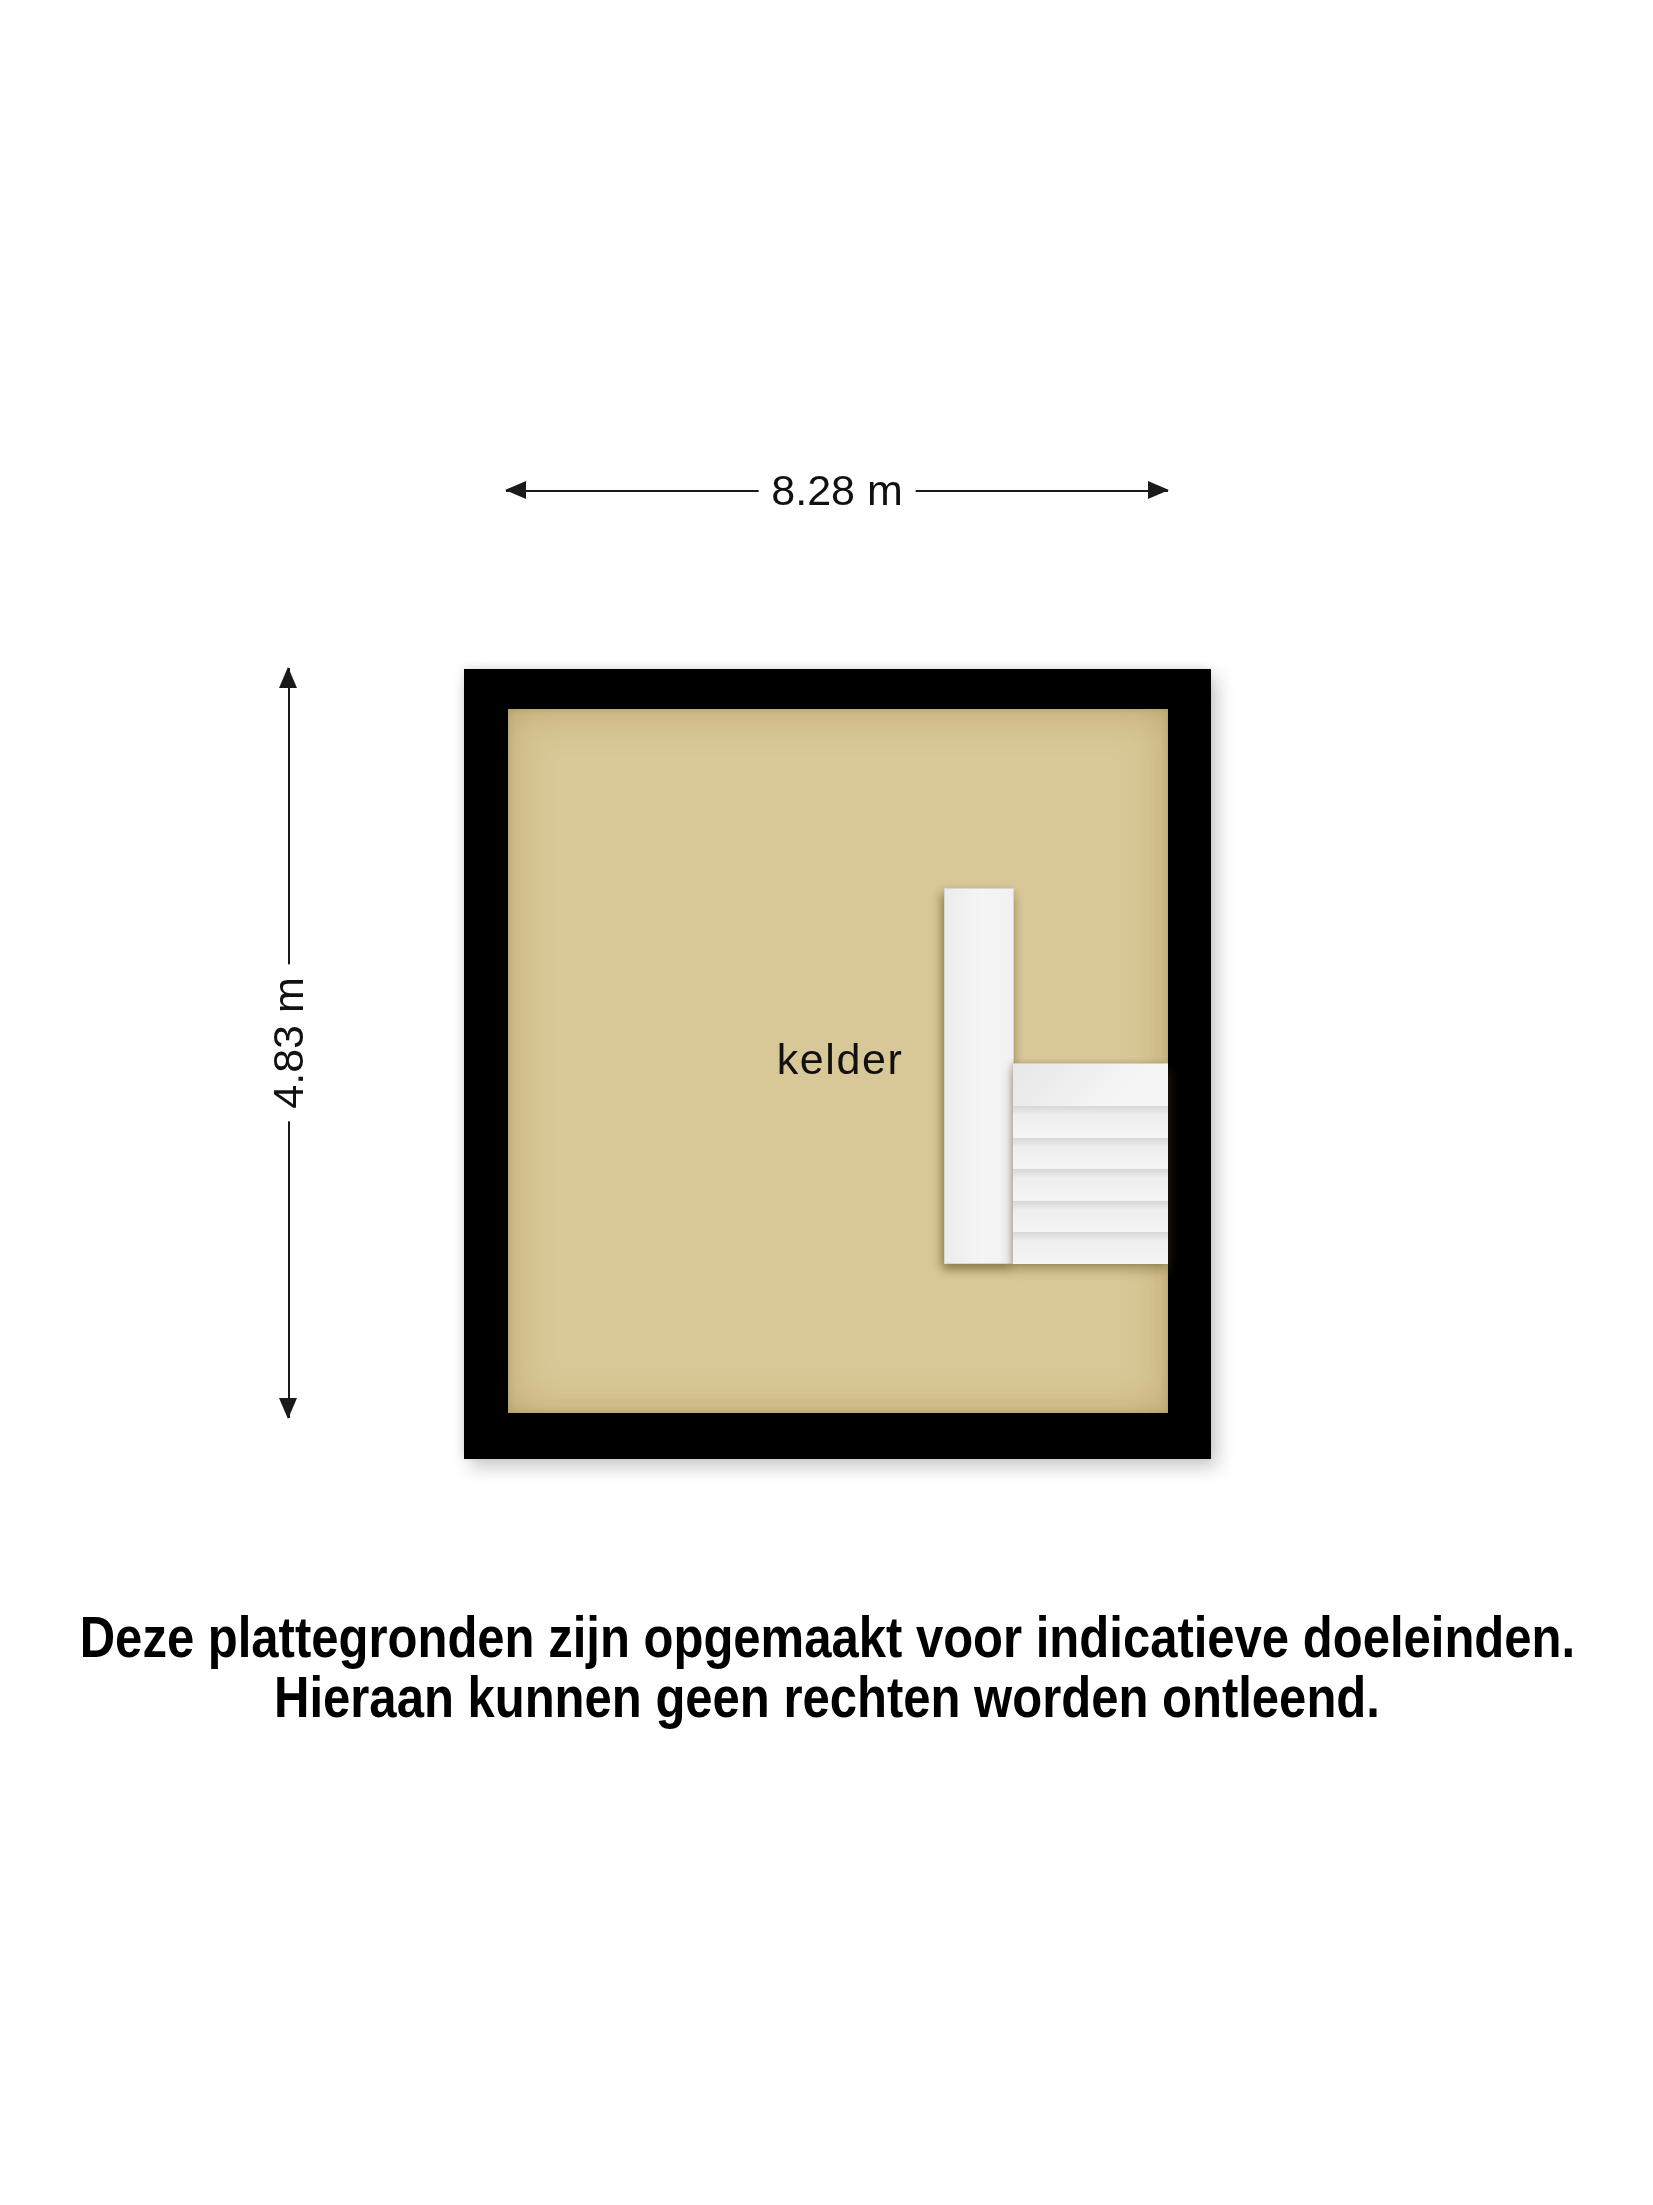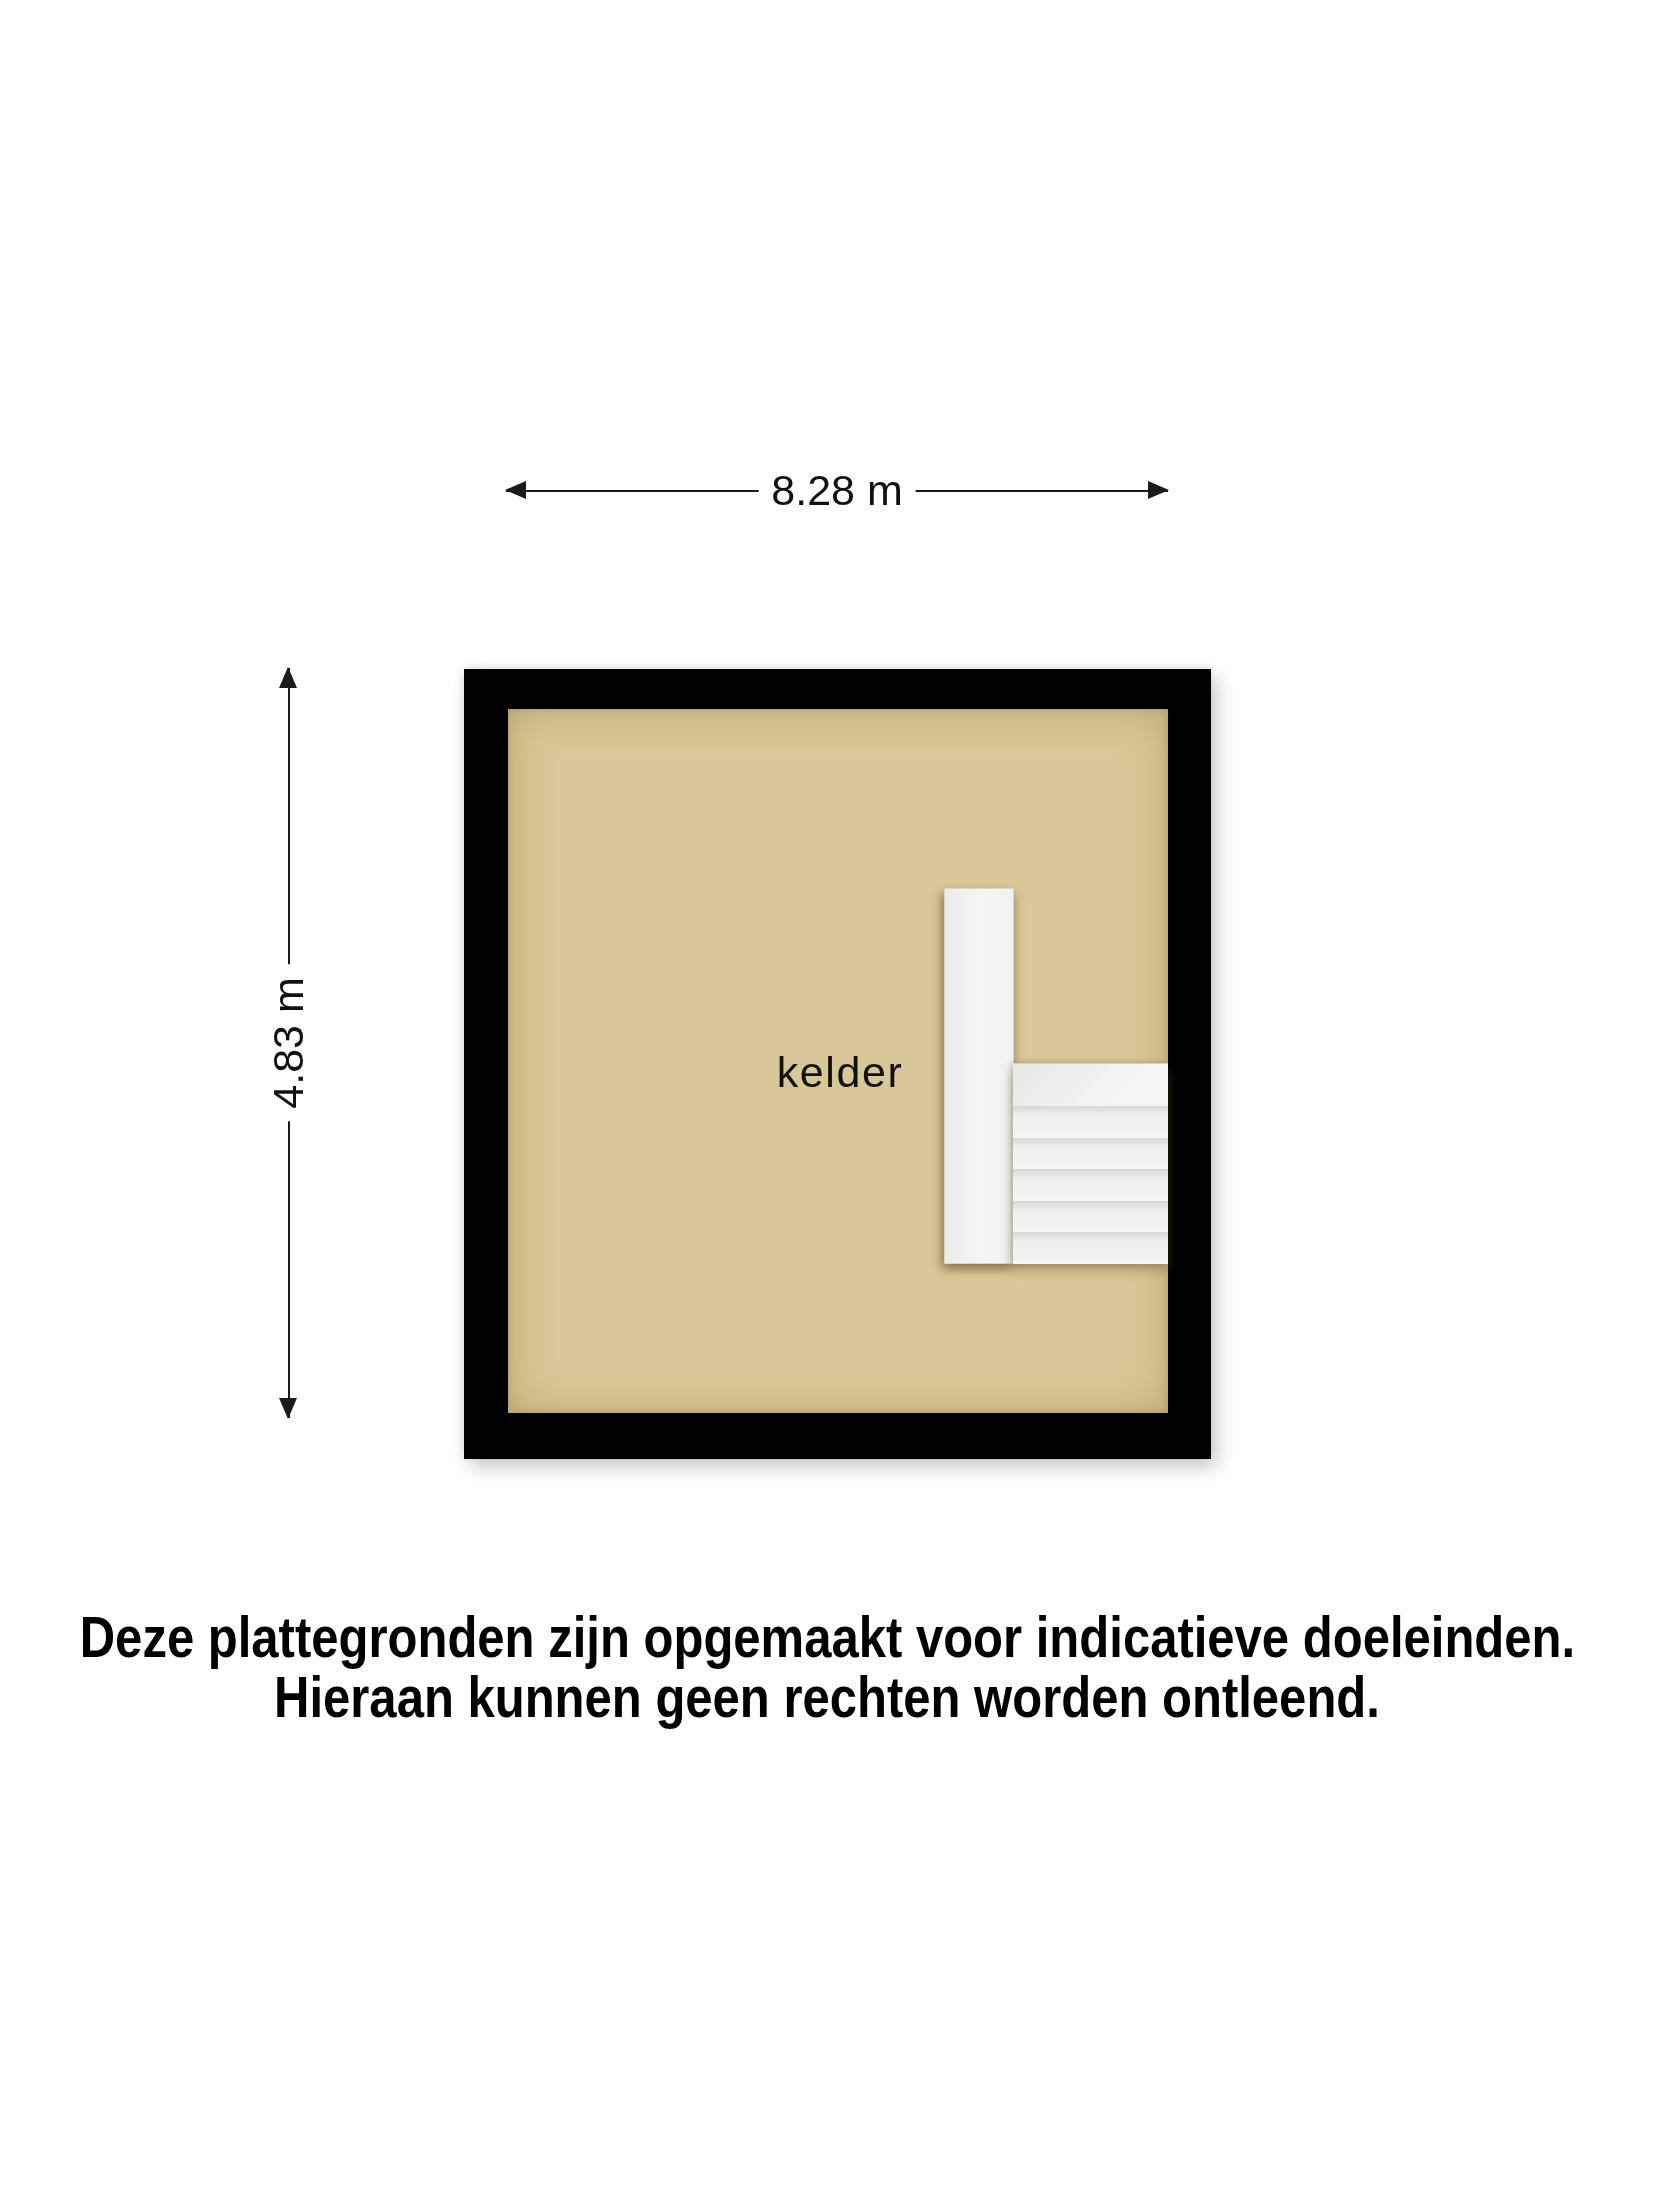--- a/index.html
+++ b/index.html
@@ -48,21 +48,21 @@
     position:absolute;left:464px;top:669px;width:747px;height:790px;
     background:var(--wall);
     box-shadow:6.3px 7.9px 17.3px rgba(0,0,0,0.22), -2.4px -2.4px 7.9px rgba(0,0,0,0.08);
   }
   .floor{
     position:absolute;left:44px;top:40px;width:660px;height:704px;
     background:var(--floor);
     box-shadow:inset 0 0 43px rgba(125,100,40,0.35), inset 0 0 6.3px rgba(125,100,40,0.30);
   }
   .room-label{
-    position:absolute;left:332px;top:363px;
+    position:absolute;left:332px;top:350px;
     transform:translate(-50%,-50%);
     font-size:43px;letter-spacing:1.6px;color:#111;
     white-space:nowrap;line-height:1;
   }
 
   
   .stair-strip{
     position:absolute;left:436px;top:179px;width:70px;height:376px;
     background:linear-gradient(90deg,#ececec 0%,#f5f5f5 55%,#f1f1f1 100%);
     border:1.6px solid #d6d6d6;

